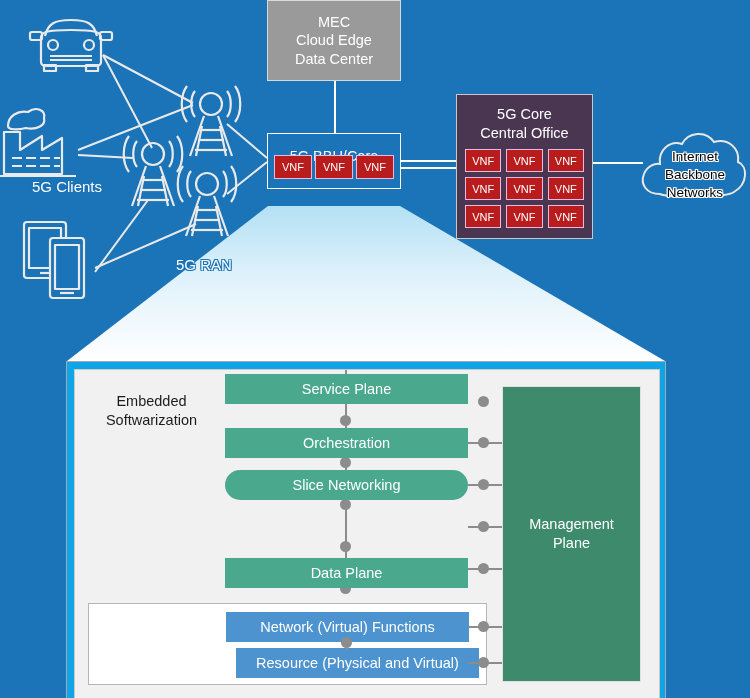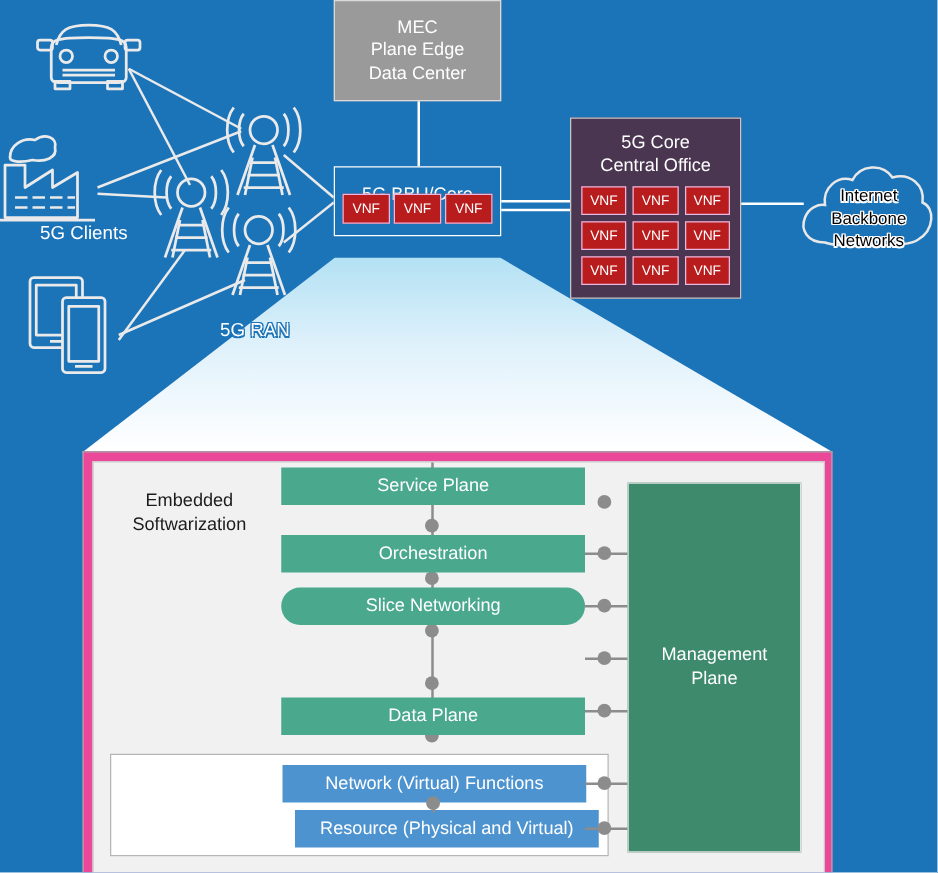--- a/index.html
+++ b/index.html
@@ -79,21 +79,21 @@
   #funnel {
     position: absolute; left: 0; top: 206px;
     width: 750px; height: 160px;
     pointer-events: none;
   }
 
   
   #panel {
     position: absolute; left: 66px; top: 361px;
     width: 600px; height: 337px;
-    background: #ec4899;
+    background: #0ea5e9;
     border: 1px solid #a8a8a8;
     border-bottom: none;
     box-sizing: border-box;
   }
   #panel-inner {
     position: absolute; left: 7px; top: 7px;
     width: 586px; height: 330px;
     border: 1px solid #c9c9c9;
     border-bottom: none;
     background: #f1f1f1;
@@ -301,21 +301,21 @@
       <line x1="42" y1="38" x2="58" y2="38"></line>
       <line x1="42" y1="42" x2="58" y2="42"></line>
     </g>
   </svg>
 
   <div class="net-label" style="left:32px;top:178px;">5G Clients</div>
   <div class="net-label" style="left:176px;top:256px;">5G RAN</div>
 
   <div id="mec-box">
     <div class="t">MEC
-Plane Edge
+Cloud Edge
 Data Center</div>
   </div>
 
   <div class="wline" style="left:334px;top:81px;width:2px;height:53px;"></div>
 
   <div id="bbu-box">
     <div class="title">5G BBU/Core</div>
     <div class="vnf-row">
       <div class="vnf">VNF</div>
       <div class="vnf">VNF</div>

